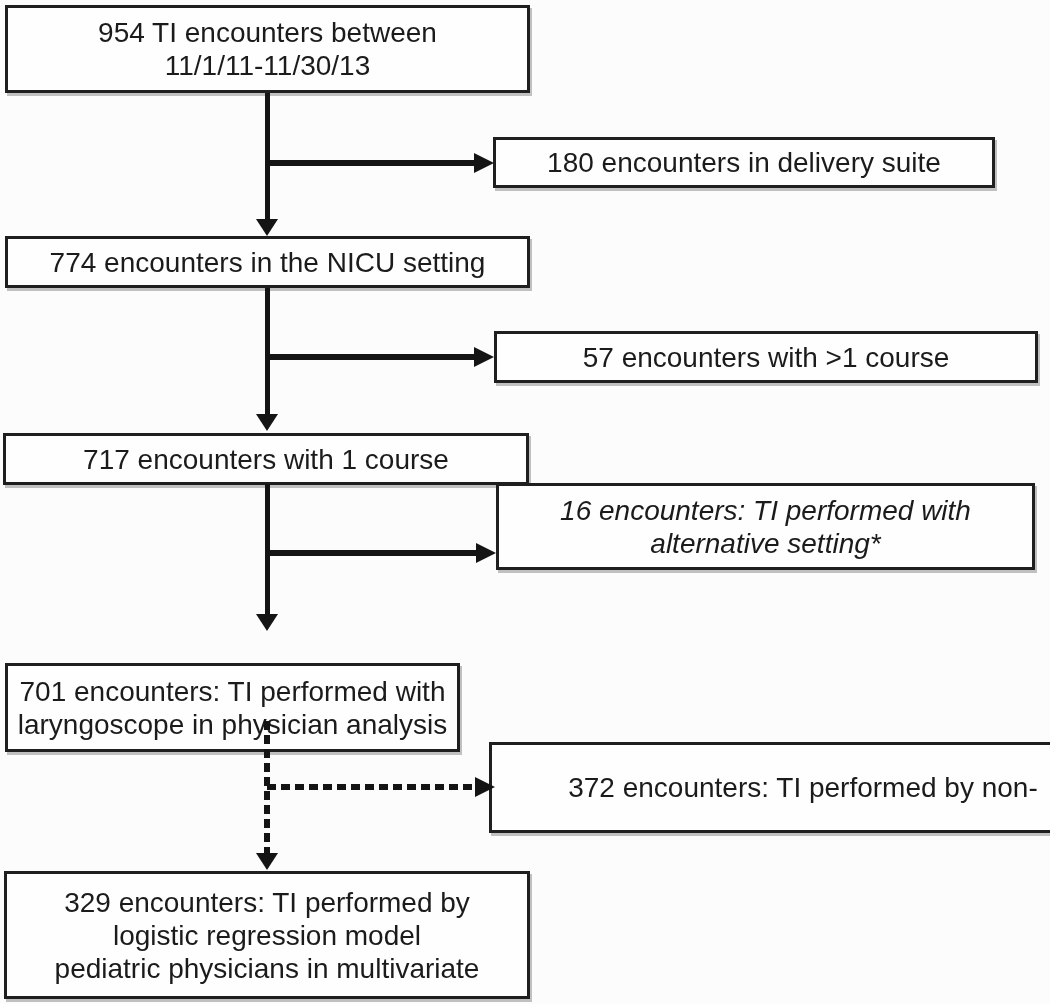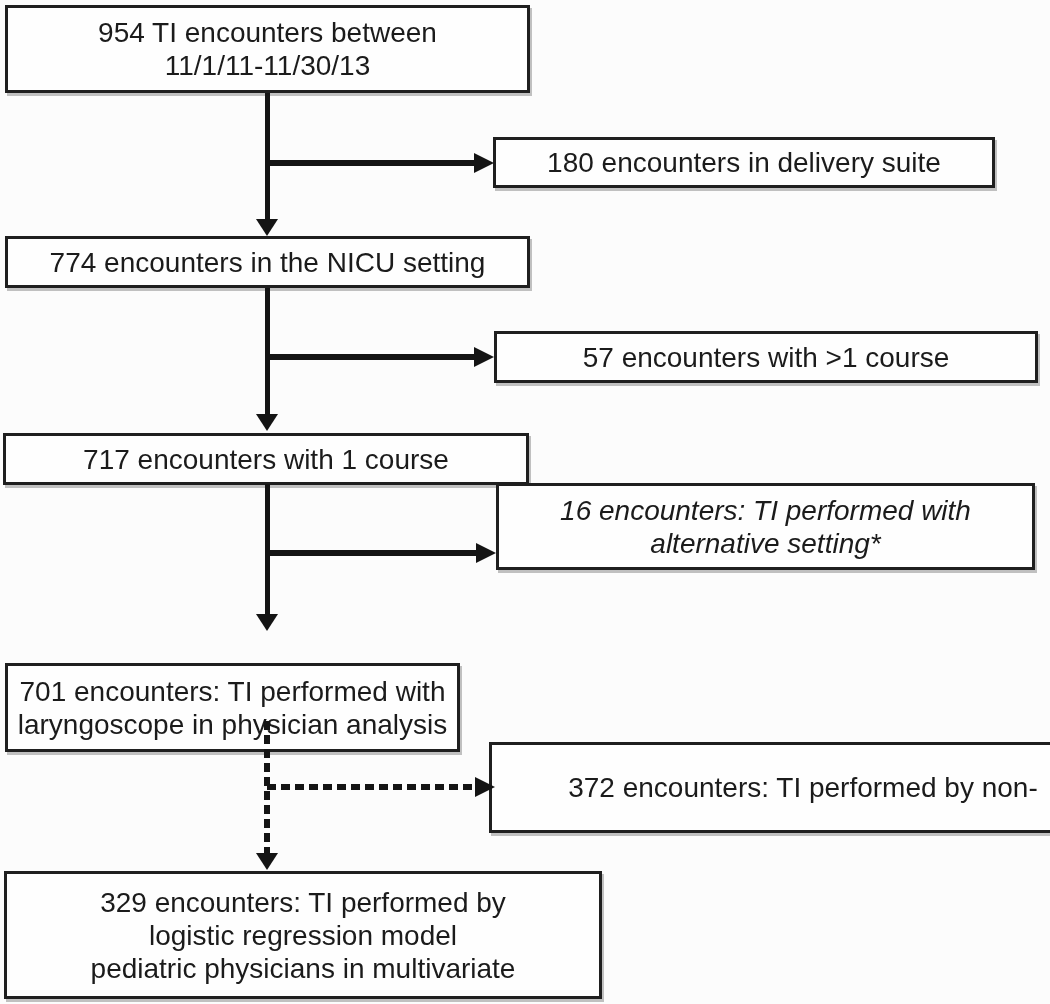--- a/index.html
+++ b/index.html
@@ -19,21 +19,21 @@
     display:flex;flex-direction:column;justify-content:center;align-items:center;
     text-align:center;color:var(--text);
     font-size:28px;line-height:33px;font-weight:400;
   }
   .fbox span{display:block;white-space:nowrap;}
   
   .b1{left:5px;  top:5px;  width:525px;height:88px;}
   .b2{left:5px;  top:236px;width:525px;height:52px;}
   .b3{left:3px;  top:433px;width:526px;height:52px;}
   .b4{left:5px;  top:632px;width:455px;height:89px;margin-top:31px;}
-  .b5{left:4px;  top:871px;width:598px;height:128px;}
+  .b5{left:4px;  top:871px;width:526px;height:128px;}
   
   .s1{left:493px;top:137px;width:502px;height:51px;}
   .s2{left:494px;top:331px;width:544px;height:52px;}
   .s3{left:496px;top:483px;width:539px;height:87px;font-style:italic;}
   .s4{left:489px;top:742px;width:584px;height:91px;padding-left:44px;}
   
   .vline{position:absolute;width:5px;background:var(--line);}
   .hline{position:absolute;height:6px;background:var(--line);}
   .v1{left:265px;top:93px; height:126px;}
   .v2{left:265px;top:288px;height:126px;}

